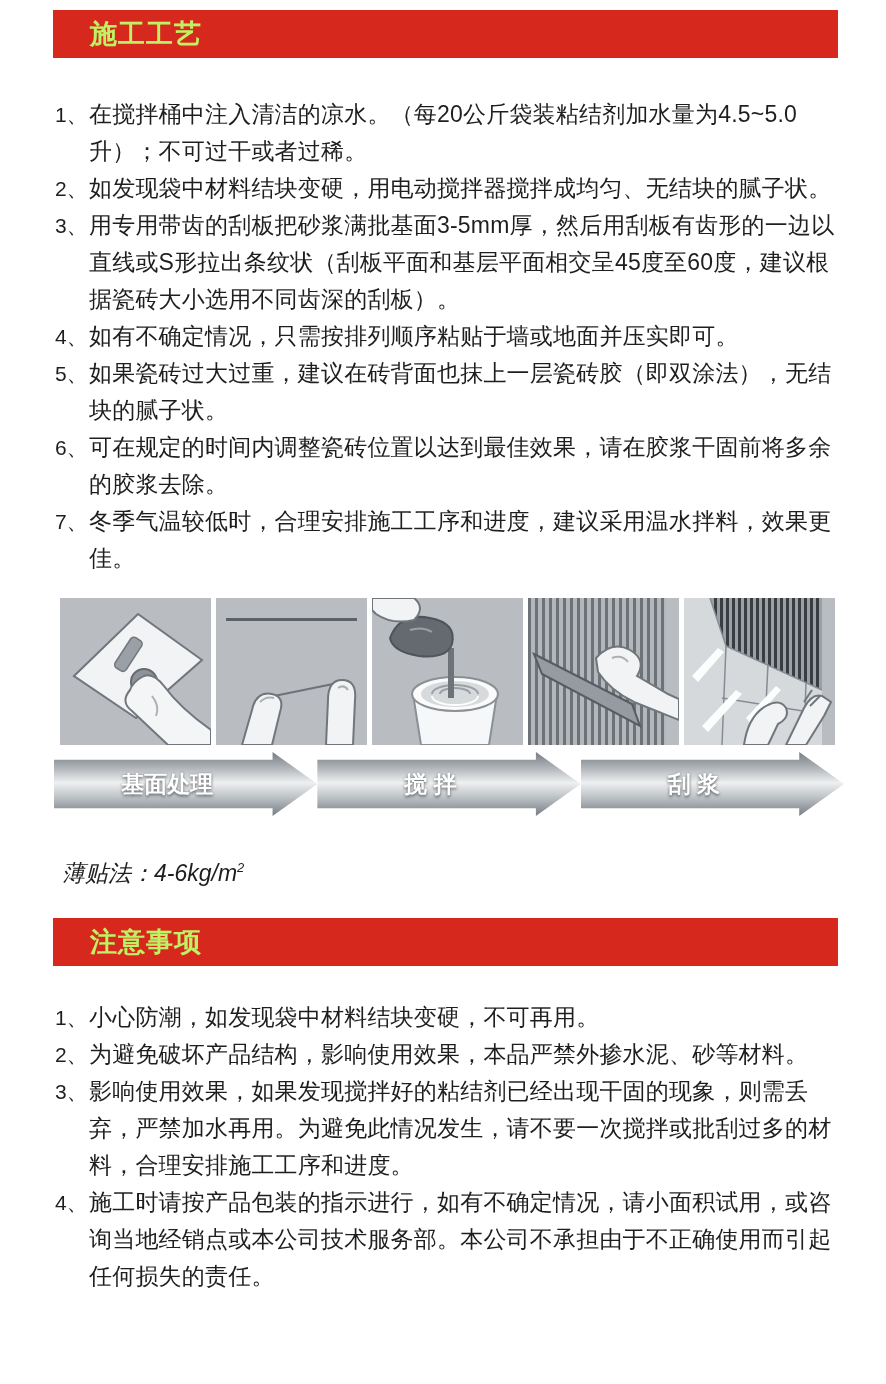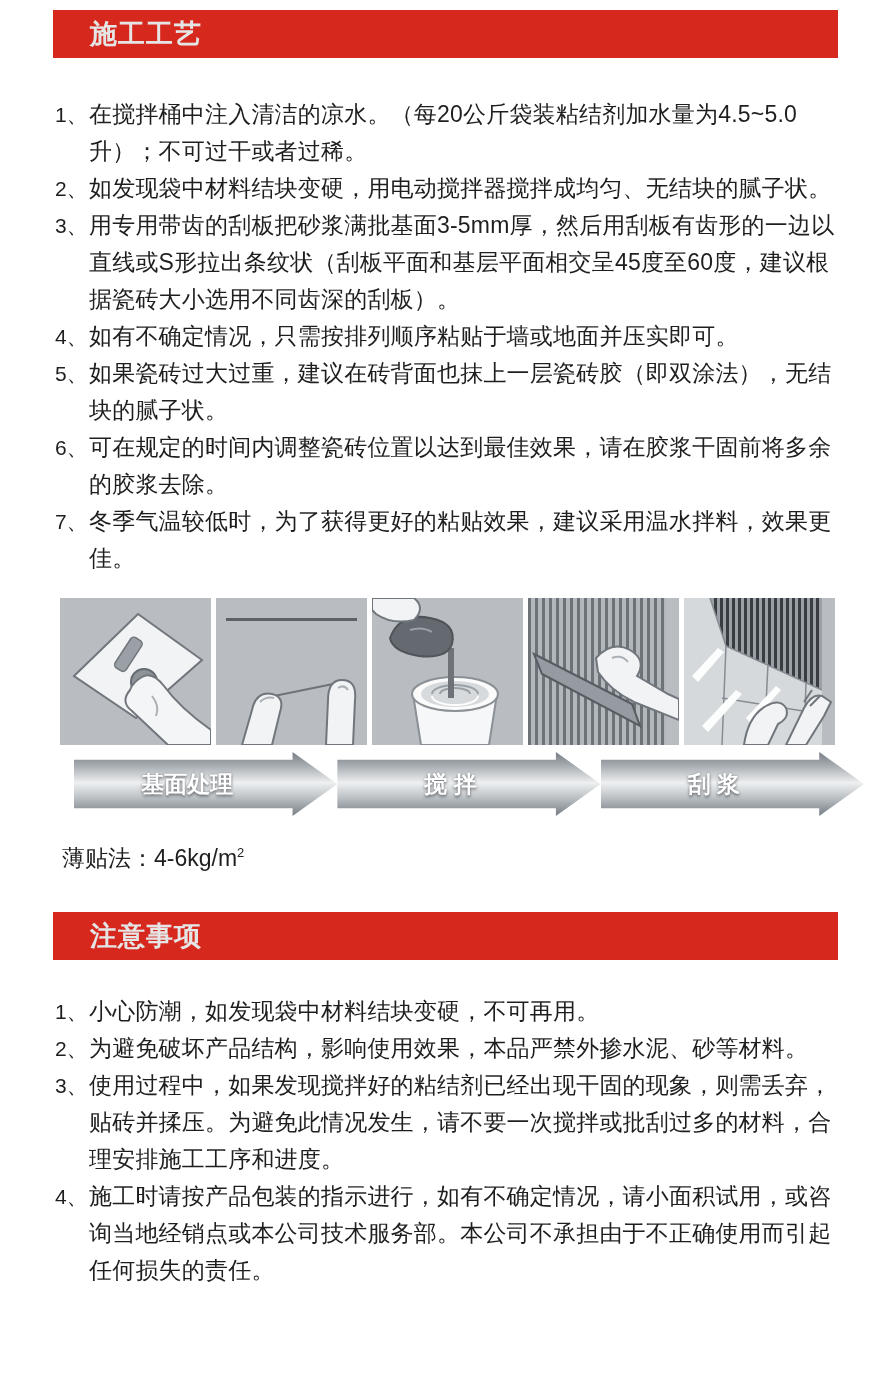--- a/index.html
+++ b/index.html
@@ -11,31 +11,31 @@
     color: #1e1e1e;
     position: relative;
   }
   .page { width: 886px; height: 1384px; position: relative; }
 
   
   .banner {
     width: 785px; height: 48px;
     margin-left: 53px;
     background: #d6281d;
-    color: #e5e5e5;
+    color: #bef264;
     font-size: 27px;
     font-weight: bold;
     line-height: 49px;
     padding-left: 37px;
     box-sizing: border-box;
     letter-spacing: 1px;
   }
   .banner-1 { margin-top: 10px; }
   .banner-2 { margin-top: 33px; }
-  .banner-3 { margin-top: 39px; }
+  .banner-3 { margin-top: 30px; }
 
   
   .list { margin-left: 55px; margin-right: 48px; }
   .list-1 { margin-top: 38px; }
   .list-2 { margin-top: 33px; }
   .li { display: flex; align-items: flex-start; }
   .li .num {
     flex: 0 0 34px;
     font-size: 21px;
     line-height: 37px;
@@ -53,21 +53,21 @@
     display: flex;
     margin-left: 60px;
     gap: 5px;
   }
   .panel { width: 151px; height: 147px; }
   .panel svg { display: block; }
 
   
   .steps {
     display: flex;
-    margin-left: 46px;
+    margin-left: 26px;
     width: 790px;
     height: 64px;
     margin-top: 7px;
     padding-left: 28px;
   }
   .step {
     flex: 1 1 0;
     position: relative;
     clip-path: polygon(0% 12%, 83% 12%, 83% 0%, 100% 50%, 83% 100%, 83% 88%, 0% 88%);
     background: linear-gradient(180deg, #767d84 0%, #a9aeb3 22%, #eef0f1 48%, #bfc4c8 70%, #767d84 100%);
@@ -80,23 +80,24 @@
     font-size: 23px;
     font-weight: bold;
     color: #ffffff;
     text-shadow: 0 2px 3px rgba(45,50,55,0.55), 0 0 2px rgba(45,50,55,0.4);
     white-space: nowrap;
   }
 
   
   .dosage {
     margin-left: 62px;
-    margin-top: 22px;
+    margin-top: 37px;
     font-size: 23px;
     line-height: 30px;
+    font-style: italic;
   }
   .dosage sup { font-size: 13px; }
 </style>
 </head>
 <body>
 
 <div class="page">
 
   <div class="banner banner-1">
     <span>施工工艺</span>
@@ -129,21 +130,21 @@
         <span class="txt">如果瓷砖过大过重，建议在砖背面也抹上一层瓷砖胶（即双涂法），无结块的腻子状。</span>
       </div>
 
       <div class="li">
         <span class="num">6、</span>
         <span class="txt">可在规定的时间内调整瓷砖位置以达到最佳效果，请在胶浆干固前将多余的胶浆去除。</span>
       </div>
 
       <div class="li">
         <span class="num">7、</span>
-        <span class="txt">冬季气温较低时，为了获得更好的粘贴效果，建议采用温水拌料，效果更佳。</span>
+        <span class="txt">冬季气温较低时，合理安排施工工序和进度，建议采用温水拌料，效果更佳。</span>
       </div>
     </div>
 
   <div class="figure">
     <div class="panels">
 
       <div class="panel">
         <svg width="151" height="147" viewBox="0 0 151 147">
           <rect width="151" height="147" fill="#b9bdc2"></rect>
           <polygon points="14,78 78,16 142,62 76,120" fill="#f2f3f4" stroke="#70767c" stroke-width="2"></polygon>
@@ -255,21 +256,21 @@
         <span class="txt">小心防潮，如发现袋中材料结块变硬，不可再用。</span>
       </div>
 
       <div class="li">
         <span class="num">2、</span>
         <span class="txt">为避免破坏产品结构，影响使用效果，本品严禁外掺水泥、砂等材料。</span>
       </div>
 
       <div class="li">
         <span class="num">3、</span>
-        <span class="txt">使用过程中，如果发现搅拌好的粘结剂已经出现干固的现象，则需丢弃，贴砖并揉压。为避免此情况发生，请不要一次搅拌或批刮过多的材料，合理安排施工工序和进度。</span>
+        <span class="txt">影响使用效果，如果发现搅拌好的粘结剂已经出现干固的现象，则需丢弃，严禁加水再用。为避免此情况发生，请不要一次搅拌或批刮过多的材料，合理安排施工工序和进度。</span>
       </div>
 
       <div class="li">
         <span class="num">4、</span>
         <span class="txt">施工时请按产品包装的指示进行，如有不确定情况，请小面积试用，或咨询当地经销点或本公司技术服务部。本公司不承担由于不正确使用而引起任何损失的责任。</span>
       </div>
     </div>
 
 </div>
 

